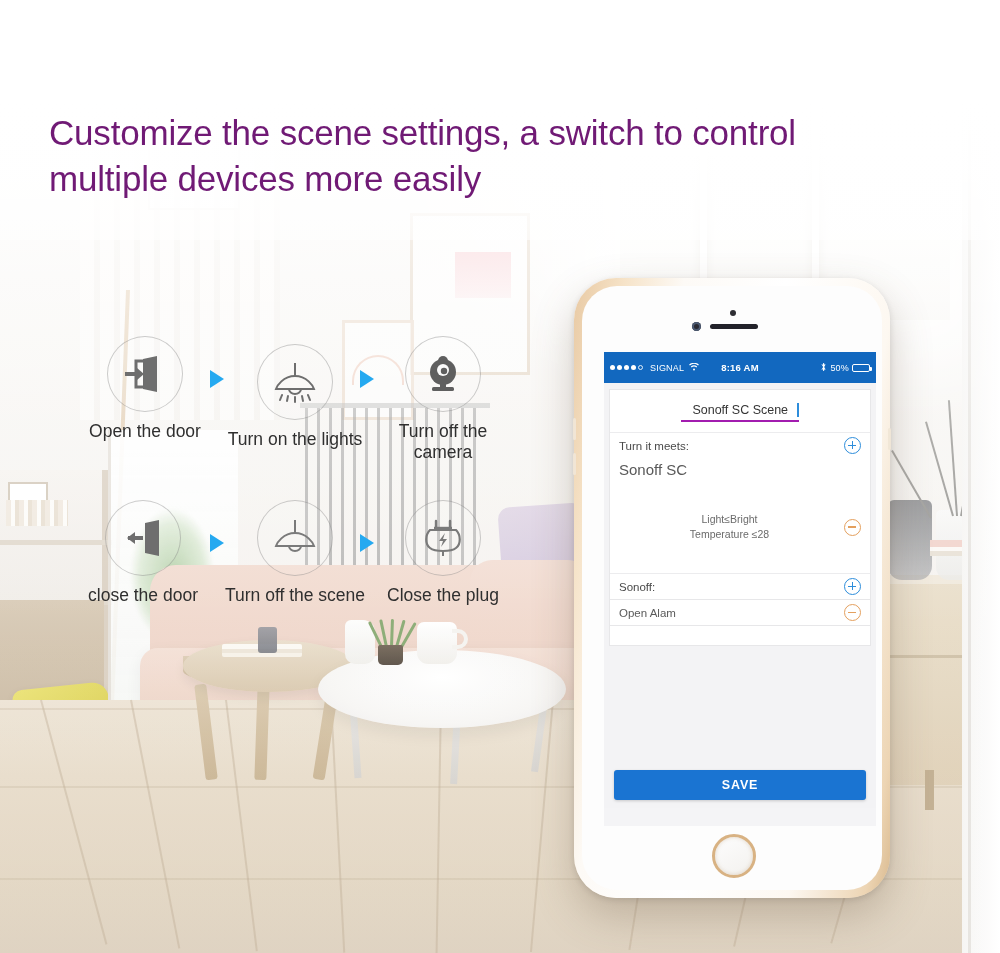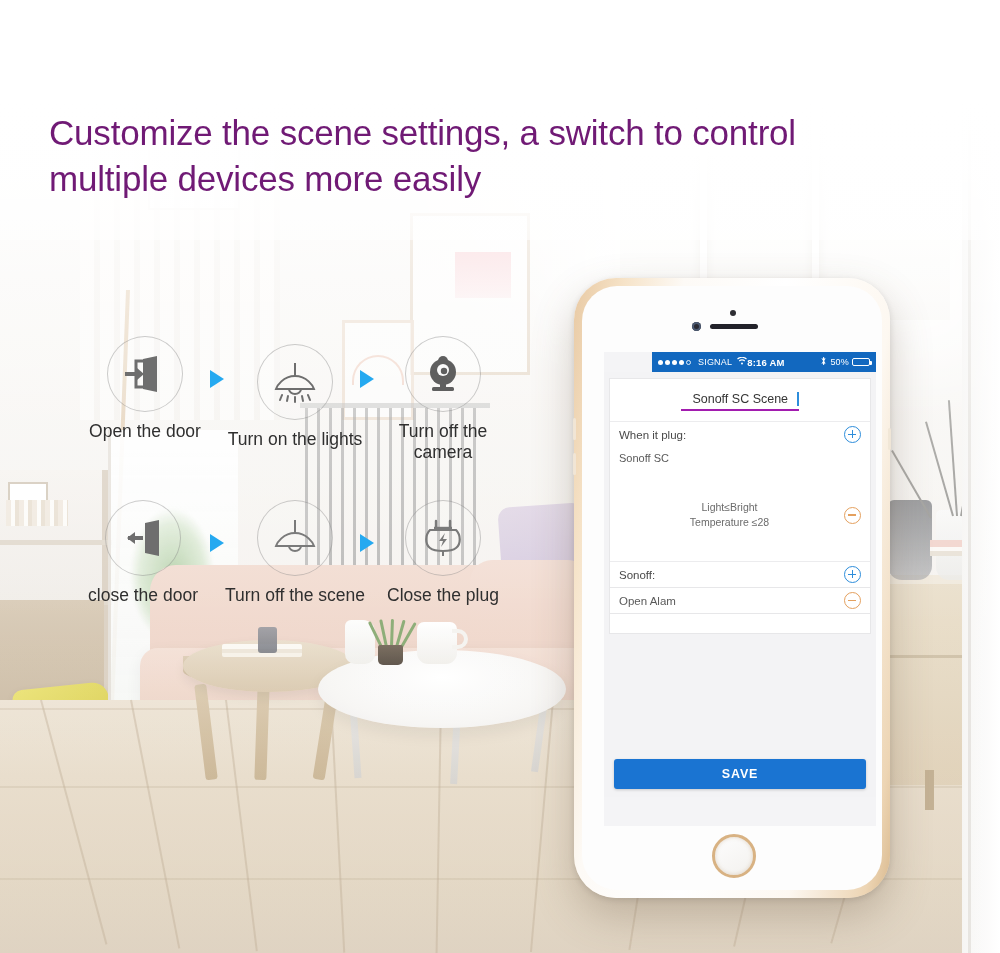--- a/index.html
+++ b/index.html
@@ -374,23 +374,23 @@
     position: absolute; width: 3px; height: 22px; background: rgba(240,230,214,.95);
     border-radius: 2px;
   }
 
   
   .screen {
     position: absolute; left: 22px; top: 66px; width: 272px; height: 474px;
     background: #f4f4f6; overflow: hidden;
   }
   .statusbar {
-    height: 20px; background: #1268bf; color: #fff;
+    height: 31px; background: #1268bf; color: #fff;
     display: flex; align-items: center; padding: 0 6px;
-    font-size: 9px; letter-spacing: .2px; margin-left: 48px;
+    font-size: 9px; letter-spacing: .2px;
   }
   .sb-dots { display: flex; gap: 2px; align-items: center; margin-right: 4px; }
   .sb-dot { width: 5px; height: 5px; border-radius: 50%; background: #fff; }
   .sb-dot.hollow { background: transparent; border: 1px solid rgba(255,255,255,.85); }
   .sb-left, .sb-right { display: flex; align-items: center; gap: 3px; flex: 1; }
   .sb-right { justify-content: flex-end; }
   .sb-center { font-weight: bold; font-size: 9.5px; }
   .battery {
     width: 18px; height: 8px; border: 1px solid #fff; border-radius: 2px;
     position: relative; padding: 1px;
@@ -442,21 +442,21 @@
   }
   .name-wrap { display: flex; align-items: flex-end; }
 
   .row {
     display: flex; align-items: center; justify-content: space-between;
     padding: 0 9px; min-height: 26px;
     font-size: 11.5px; color: #4a4a4a;
     border-top: 1px solid #ececee;
   }
   .sub-row {
-    padding: 3px 9px 3px 9px; font-size: 11px; color: #595959;
+    padding: 3px 9px 3px 9px; font-size: 15px; color: #595959;
     min-height: 22px; display: flex; align-items: center;
   }
   .cond-block {
     display: flex; align-items: center; justify-content: space-between;
     padding: 8px 9px; min-height: 92px;
   }
   .cond-text {
     flex: 1; text-align: center; font-size: 10.5px; line-height: 15px;
     color: #6b6b6b; padding-right: 4px;
   }
@@ -728,21 +728,21 @@
           <div class="card">
 
             <div class="name-row">
               <div class="name-wrap">
                 <input class="name-input" type="text" value="Sonoff SC Scene" style="">
                 <span class="caret"></span>
               </div>
             </div>
 
             <div class="row">
-              <span>When it plug:</span>
+              <span>Turn it meets:</span>
               <span class="circ-btn"></span>
             </div>
 
             <div class="sub-row">
               <span>Sonoff SC</span>
             </div>
 
             <div class="cond-block">
               <div class="cond-text">
                 <div>Light≤Bright</div>

